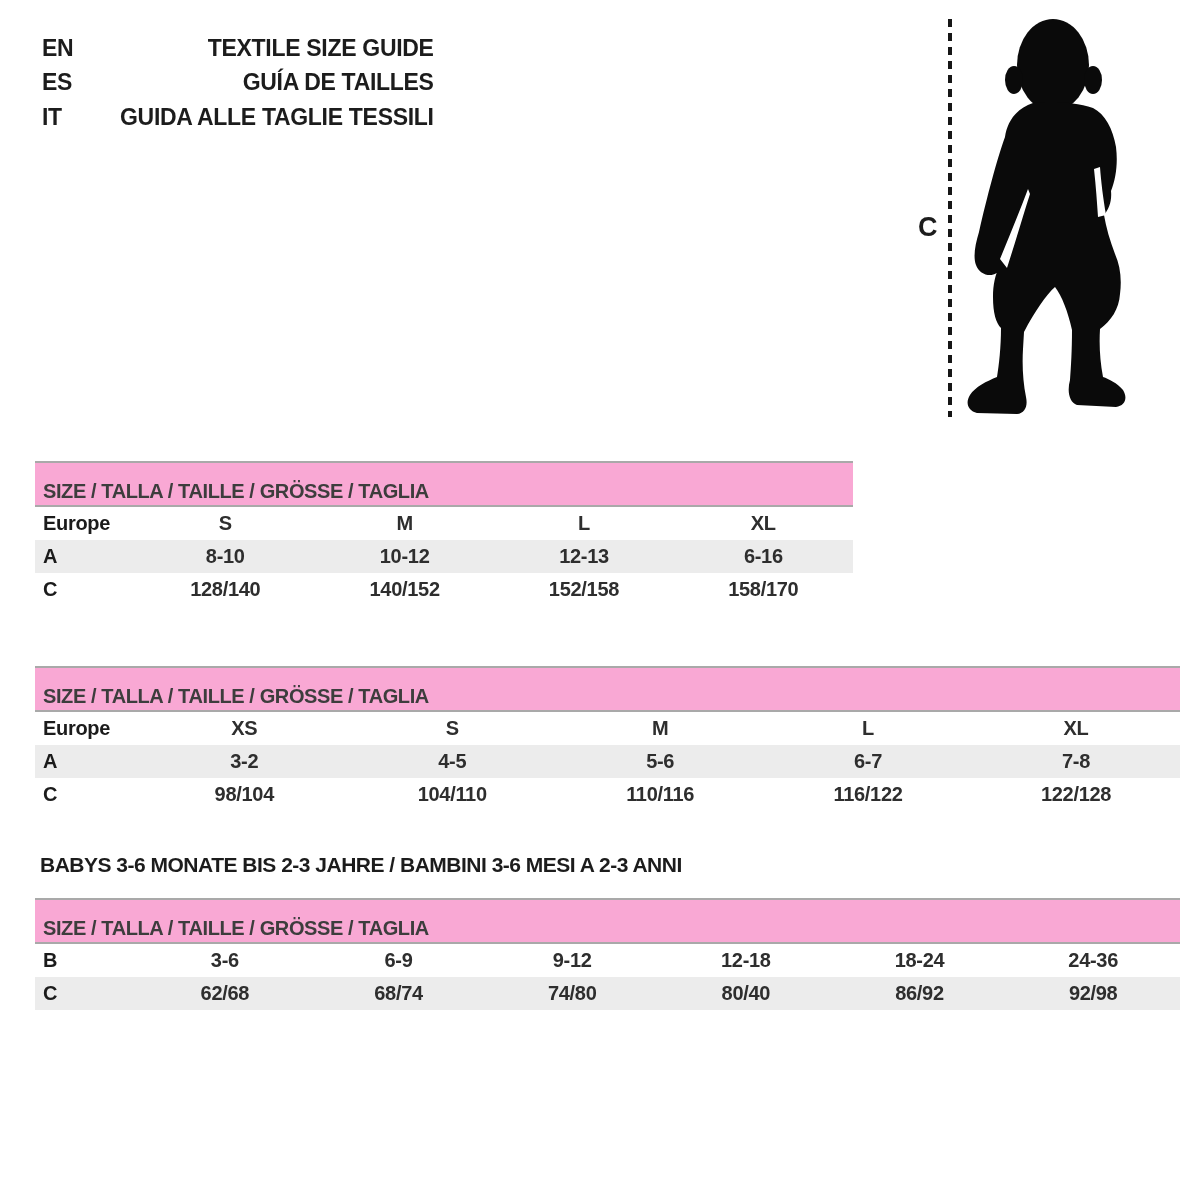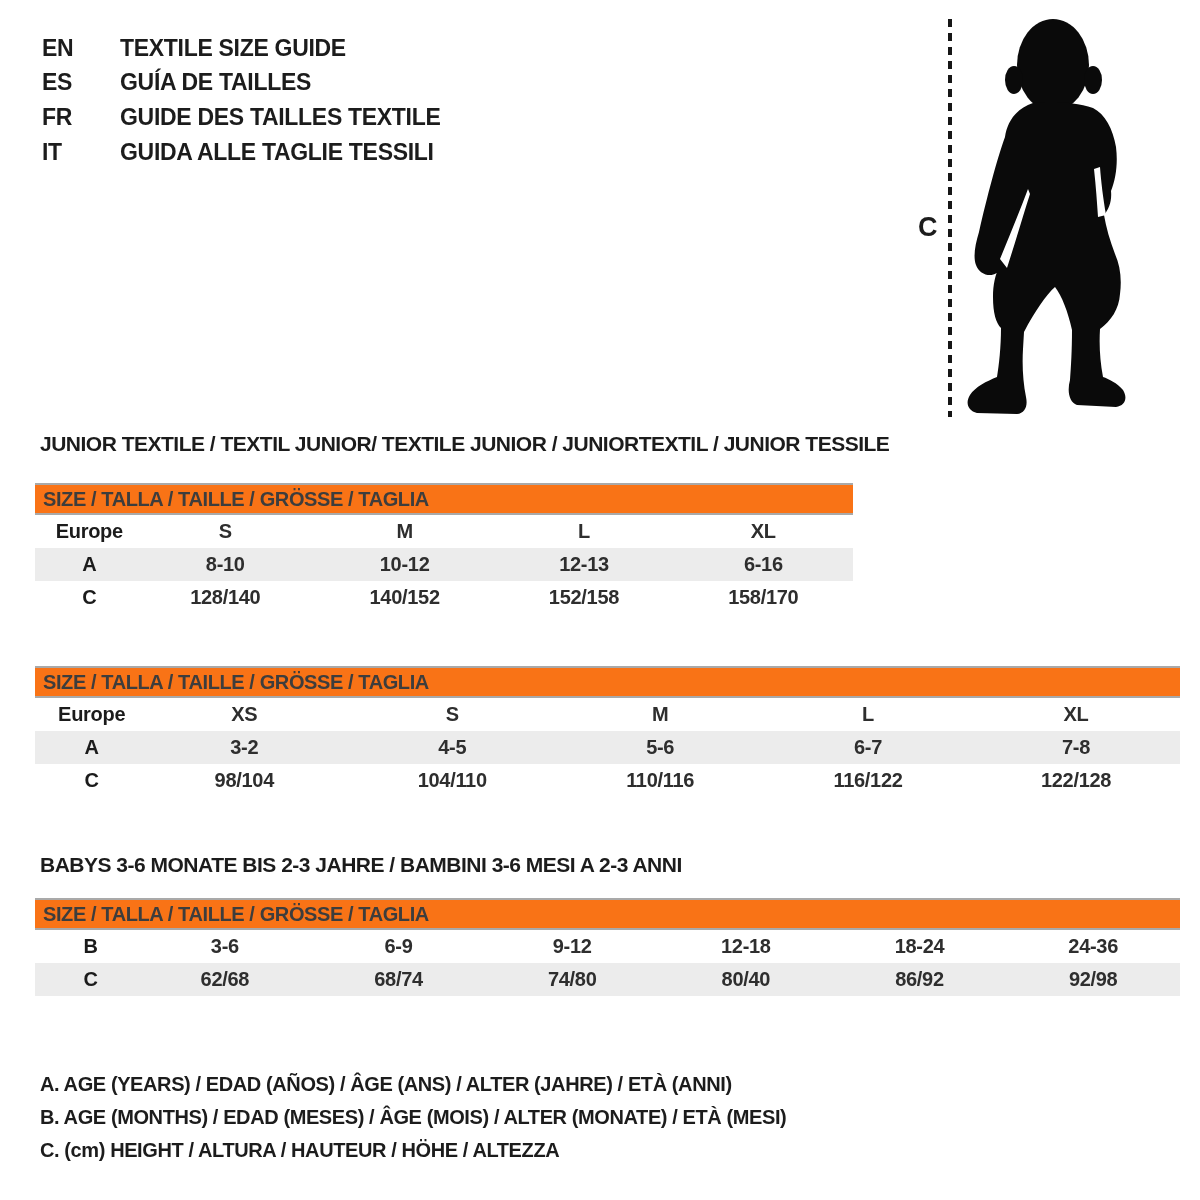--- a/index.html
+++ b/index.html
@@ -8,21 +8,21 @@
     background:#ffffff;
     font-family:"Liberation Sans", sans-serif;
     color:#1c1c1c;
     position:relative;
     overflow:hidden;
   }
   .page{position:absolute;inset:0;}
 
   
   .lang-block{position:absolute;top:31px;left:42px;}
-  .lang-row{display:flex;height:34.6px;align-items:center;}
+  .lang-row{display:flex;height:34.6px;align-items:center;justify-content:space-between;}
   .lang-code{width:78px;font-size:23px;font-weight:700;letter-spacing:-0.3px;}
   .lang-label{font-size:23px;font-weight:700;letter-spacing:-0.3px;}
 
   
   .figure-block{position:absolute;left:903px;top:15px;width:265px;height:408px;}
   .c-label{position:absolute;left:15px;top:197px;font-size:27px;font-weight:700;}
   .dash-line{
     position:absolute;left:45px;top:4px;width:4px;height:398px;
     background:repeating-linear-gradient(to bottom,#161616 0 8px,transparent 8px 14px);
   }
@@ -41,53 +41,49 @@
   .babies-title{line-height:33px;margin-left:5px;}
 
   
   table.size-table{
     width:100%;border-collapse:collapse;table-layout:fixed;
   }
   .section-junior table.size-table{margin-top:28px;}
   .section-children table.size-table{margin-top:25px;}
   .section-babies table.size-table{margin-top:17px;}
   table.size-table th{
-    background:#f97316;color:#3d3d3d;
+    background:#f9a8d4;color:#3d3d3d;
     font-size:20px;font-weight:700;letter-spacing:-0.4px;
-    text-align:left;padding:2px 0 2px 8px;height:24px;
+    text-align:left;padding:16px 0 2px 8px;height:24px;
     border-top:2px solid #a9a9a9;border-bottom:2px solid #a9a9a9;
   }
   table.size-table td{
     height:33px;font-size:20px;font-weight:700;letter-spacing:-0.3px;
     text-align:center;color:#2e2e2e;padding:0;
   }
-  table.size-table td.row-label{text-align:center;padding-left:8px;color:#1b1b1b;margin-top:22px;}
+  table.size-table td.row-label{text-align:left;padding-left:8px;color:#1b1b1b;margin-top:22px;}
   table.size-table tr.shaded{background:#ececec;}
 
   
   .footnotes{position:absolute;left:40px;top:1068px;}
   .footnote{font-size:20px;font-weight:700;letter-spacing:-0.4px;line-height:33px;white-space:nowrap;}
 </style>
 </head>
 <body>
 
 <div class="page">
 
   <div class="lang-block">
     <div class="lang-row">
       <span class="lang-code">EN</span>
       <span class="lang-label">TEXTILE SIZE GUIDE</span>
     </div>
     <div class="lang-row">
       <span class="lang-code">ES</span>
       <span class="lang-label">GUÍA DE TAILLES</span>
-    </div>
-    <div class="lang-row">
-      <span class="lang-code">FR</span>
-      <span class="lang-label">GUIDE DES TAILLES TEXTILE</span>
     </div>
     <div class="lang-row">
       <span class="lang-code">IT</span>
       <span class="lang-label">GUIDA ALLE TAGLIE TESSILI</span>
     </div>
   </div>
 
   <div class="figure-block">
     <span class="c-label">C</span>
     <div class="dash-line"></div>
@@ -108,21 +104,20 @@
                  C108,85 84,84 66,86 Z"></path>
       </g>
       <g fill="#ffffff">
         <path d="M61,172 C52,196 42,220 33,242 L40,251 C48,226 56,199 63,177 Z"></path>
         <path d="M127,152 C129,170 130,186 131,200 L139,198 C136,181 134,164 133,150 Z"></path>
       </g>
     </svg>
   </div>
 
   <div class="section section-junior">
-    <div class="section-title">JUNIOR TEXTILE / TEXTIL JUNIOR/ TEXTILE JUNIOR / JUNIORTEXTIL / JUNIOR TESSILE</div>
     <table class="size-table">
         <colgroup>
           <col style="width: 12.3%;">
           <col style="width: 21.925%;">
           <col style="width: 21.925%;">
           <col style="width: 21.925%;">
           <col style="width: 21.925%;">
         </colgroup>
         <thead>
           <tr>
@@ -232,19 +227,14 @@
             <td>68/74</td>
             <td>74/80</td>
             <td>80/40</td>
             <td>86/92</td>
             <td>92/98</td>
           </tr>
         </tbody>
       </table>
   </div>
 
-  <div class="footnotes">
-    <div class="footnote">A. AGE (YEARS) / EDAD (AÑOS) / ÂGE (ANS) / ALTER (JAHRE) / ETÀ (ANNI)</div>
-    <div class="footnote">B. AGE (MONTHS) / EDAD (MESES) / ÂGE (MOIS) / ALTER (MONATE) / ETÀ (MESI)</div>
-    <div class="footnote">C. (cm) HEIGHT / ALTURA / HAUTEUR / HÖHE / ALTEZZA</div>
-  </div>
 
 </div>
 
 </body></html>

